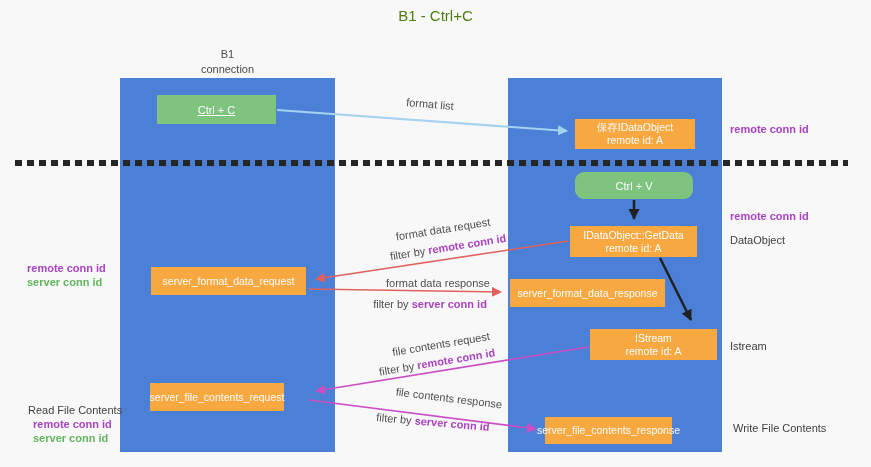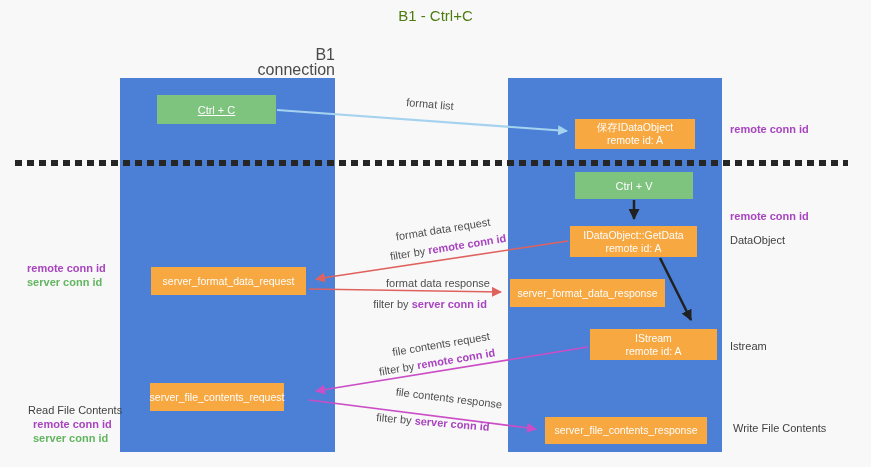--- a/index.html
+++ b/index.html
@@ -9,21 +9,21 @@
     background: #f8f8f8;
     position: relative;
     overflow: hidden;
     color: #3f3f3f;
   }
   .stage { position: absolute; inset: 0; width: 871px; height: 467px; }
 
   .title-block { position: absolute; top: 6px; left: 0; width: 871px; text-align: center; z-index: 2; }
   .title-line { font-size: 15px; line-height: 19px; color: #4d7c0f; }
 
-  .lane-header { position: absolute; top: 47px; text-align: right; font-size: 16px; line-height: 15px; color: #4a4a4a; z-index: 2; }
+  .lane-header { position: absolute; top: 47px; text-align: center; font-size: 11px; line-height: 15px; color: #4a4a4a; z-index: 2; }
   .lane-header.left  { left: 120px; width: 215px; }
   .lane-header.right { left: 508px; width: 214px; }
 
   .lane { position: absolute; top: 78px; height: 374px; background: #4b80d6; z-index: 1; }
   .lane.left  { left: 120px; width: 215px; }
   .lane.right { left: 508px; width: 214px; }
 
   .dashline {
     position: absolute; left: 15px; top: 160px; width: 833px; height: 6px; z-index: 4;
     background: repeating-linear-gradient(90deg, #262626 0 7px, transparent 7px 12px);
@@ -32,27 +32,27 @@
   .node {
     position: absolute; z-index: 3;
     display: flex; flex-direction: column; align-items: center; justify-content: center;
     text-align: center; color: #fdfdfd;
   }
   .node-green  { background: #7ec47f; font-size: 11px; }
   .node-orange { background: #f7a840; font-size: 10.5px; line-height: 13px; }
 
   #node-ctrl-c   { left: 157px; top:  95px; width: 119px; height: 29px; text-decoration: underline; }
   #node-save-ido { left: 575px; top: 119px; width: 120px; height: 30px; }
-  #node-ctrl-v   { left: 575px; top: 172px; width: 118px; height: 27px; }
+  #node-ctrl-v   { left: 575px; top: 172px; width: 118px; height: 27px; border-radius: 9px; }
   #node-getdata  { left: 570px; top: 226px; width: 127px; height: 31px; }
   #node-sfdreq   { left: 151px; top: 267px; width: 155px; height: 28px; }
   #node-sfdresp  { left: 510px; top: 279px; width: 155px; height: 28px; }
   #node-istream  { left: 590px; top: 329px; width: 127px; height: 31px; }
   #node-sfcreq   { left: 150px; top: 383px; width: 134px; height: 28px; }
-  #node-sfcresp  { left: 545px; top: 417px; width: 162px; height: 27px; }
+  #node-sfcresp  { left: 545px; top: 417px; width: 127px; height: 27px; }
 
   svg.arrows { position: absolute; inset: 0; z-index: 5; pointer-events: none; }
 
   .flow-label {
     position: absolute; z-index: 6; white-space: nowrap;
     font-size: 11px; color: #4f4f4f;
     transform: translate(-50%, -50%);
   }
   .key-purple { color: #a944c0; font-weight: bold; }
 

